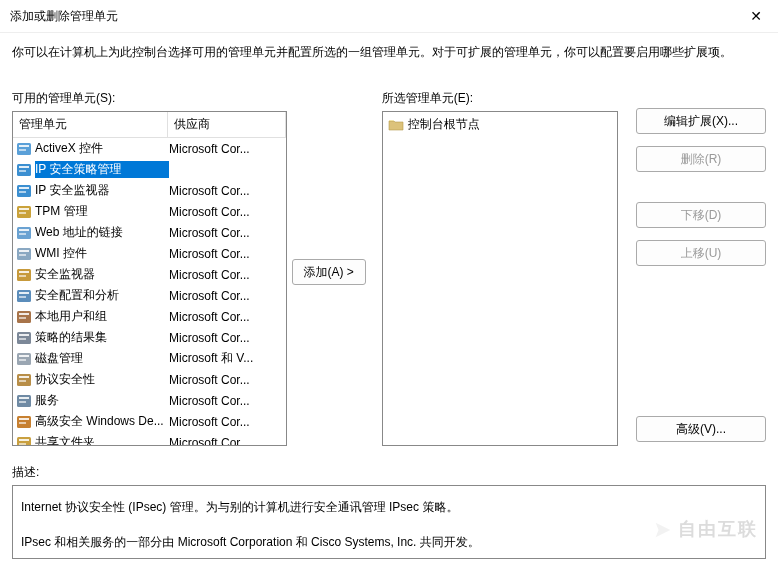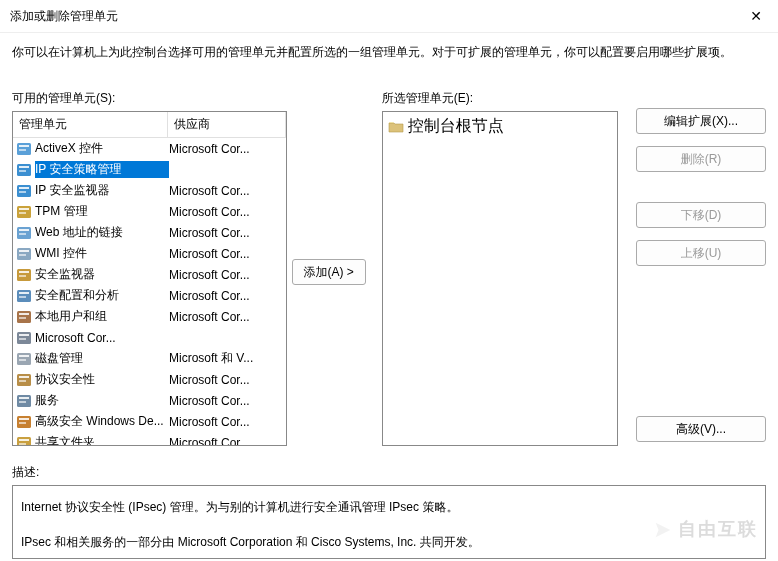--- a/index.html
+++ b/index.html
@@ -28,21 +28,21 @@
 
 .rows { overflow-y: auto; height: calc(100% - 24px); }
 .row { display: flex; align-items: center; padding: 1px 3px; font-size: 12px; height: 21px; white-space: nowrap; }
 .row .icon { width: 16px; height: 16px; margin-right: 3px; flex-shrink: 0; }
 .row .name { width: 134px; overflow: hidden; text-overflow: ellipsis; }
 .row .vendor { flex: 1; overflow: hidden; text-overflow: ellipsis; }
 .row.selected { color: #fff; }
 .row.selected .name { background: #0078d7; }
 
 .treebox { border: 1px solid #888; background: #fff; height: 335px; padding: 3px; }
-.tree-row { display: flex; align-items: center; font-size: 16px; padding: 1px 2px; text-align: center; }
+.tree-row { display: flex; align-items: center; font-size: 12px; padding: 1px 2px; text-align: center; }
 .tree-icon { width: 16px; height: 16px; margin-right: 4px; }
 
 .btn { display: block; width: 130px; height: 26px; border: 1px solid #aaa; background: #fdfdfd; border-radius: 3px; font-size: 12px; line-height: 24px; margin-bottom: 12px; }
 .btn.disabled { color: #9a9a9a; }
 .btn.add { width: 74px; height: 26px; margin: 0 auto; }
 
 .desc-section { margin-top: 10px; }
 .desc-label { font-size: 12px; margin-bottom: 4px; }
 .desc-box { border: 1px solid #888; padding: 10px 8px 0 8px; height: 74px; font-size: 12px; line-height: 1.9; overflow: hidden; }
 
@@ -155,20 +155,21 @@
                 </svg></span>
               <span class="name">本地用户和组</span>
               <span class="vendor">Microsoft Cor...</span>
             </div>
             <div class="row">
               <span class="icon"><svg width="16" height="16" viewBox="0 0 16 16">
                   <rect x="1" y="2" width="14" height="12" rx="1.5" fill="#7c8898"></rect>
                   <rect x="3" y="4" width="10" height="2" fill="#fff" opacity="0.85"></rect>
                   <rect x="3" y="8" width="7" height="2" fill="#fff" opacity="0.6"></rect>
                 </svg></span>
+              <span class="name">策略的结果集</span>
               <span class="vendor">Microsoft Cor...</span>
             </div>
             <div class="row">
               <span class="icon"><svg width="16" height="16" viewBox="0 0 16 16">
                   <rect x="1" y="2" width="14" height="12" rx="1.5" fill="#9aa6b2"></rect>
                   <rect x="3" y="4" width="10" height="2" fill="#fff" opacity="0.85"></rect>
                   <rect x="3" y="8" width="7" height="2" fill="#fff" opacity="0.6"></rect>
                 </svg></span>
               <span class="name">磁盘管理</span>
               <span class="vendor">Microsoft 和 V...</span>

